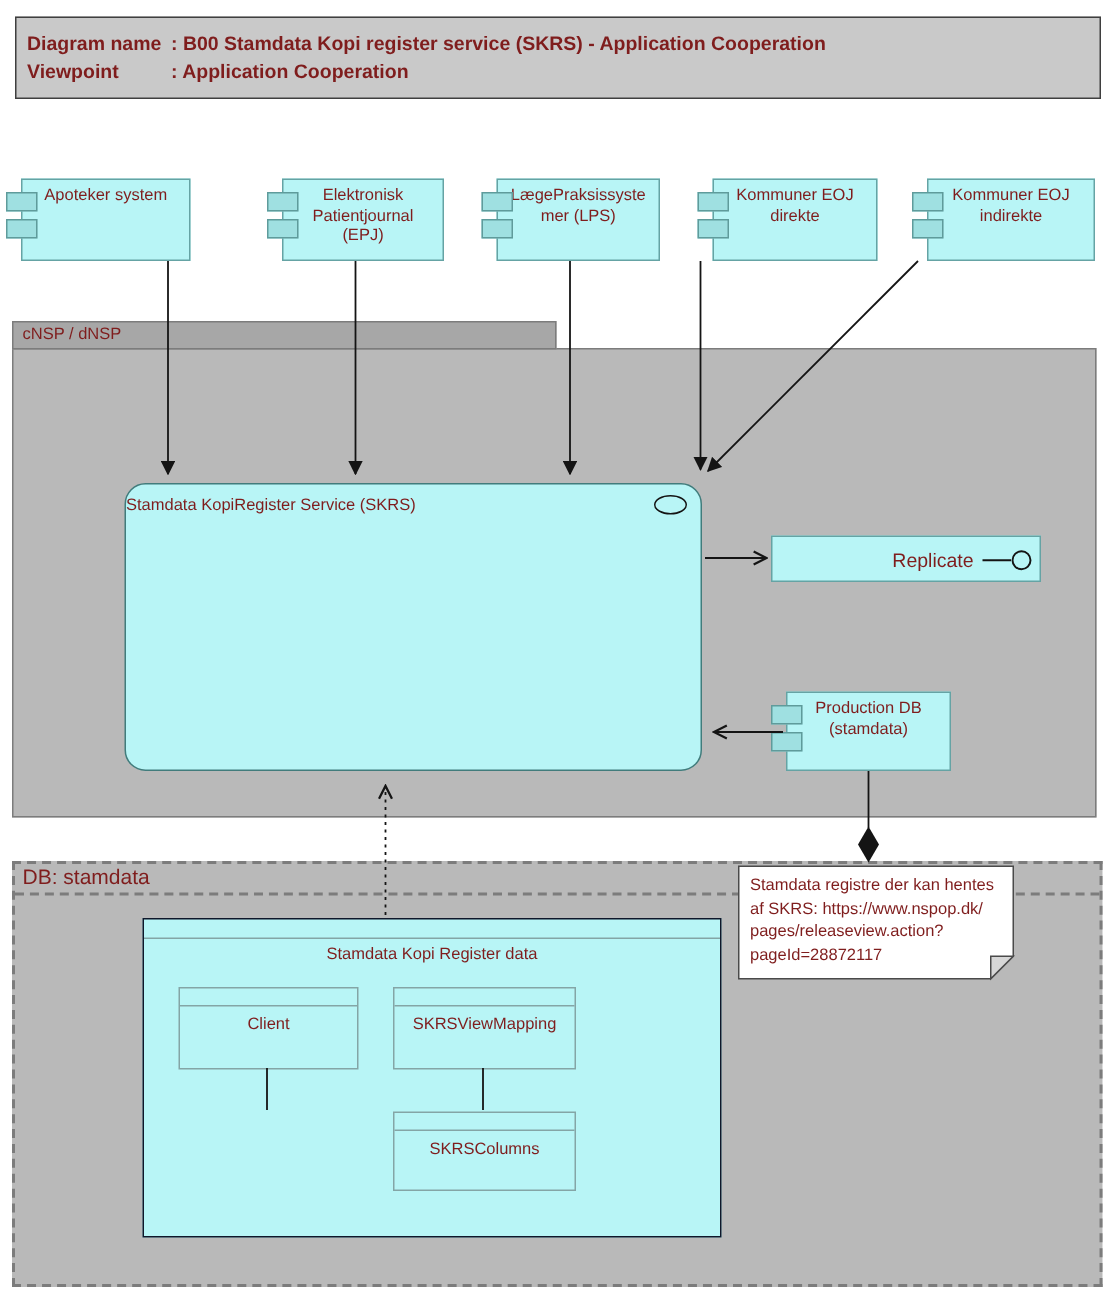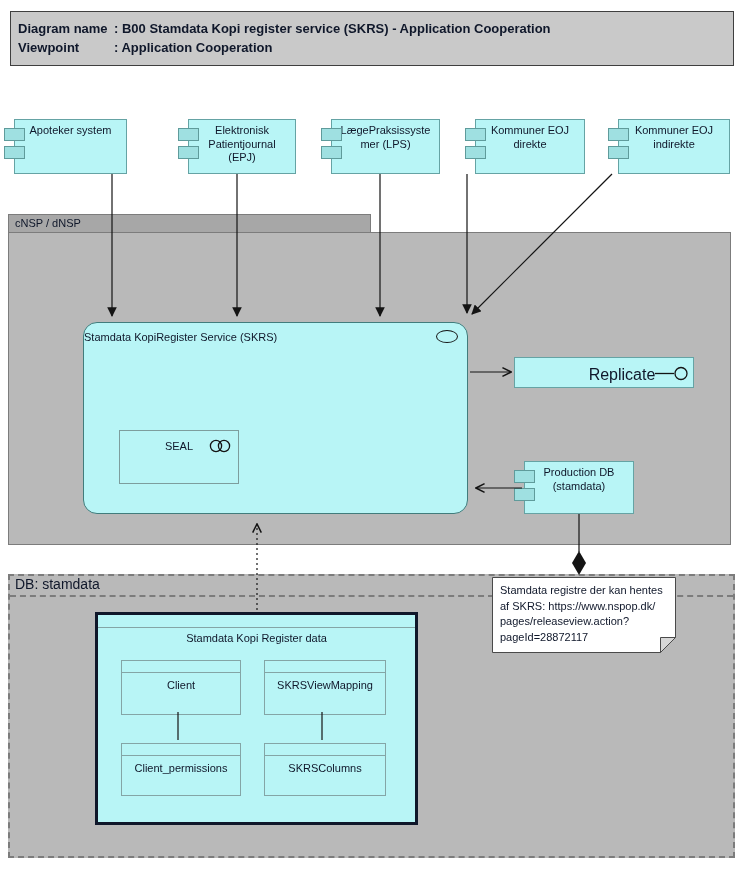--- a/index.html
+++ b/index.html
@@ -1,17 +1,17 @@
 <!DOCTYPE html>
 <html><head>
 <meta charset="utf-8">
 <style>
   html,body{margin:0;padding:0;background:#fff;}
   .stage{position:relative;width:741px;height:870px;background:#ffffff;
-         font-family:"Liberation Sans",sans-serif;color:#0f172a;overflow:hidden;}
+         font-family:"Liberation Sans",sans-serif;color:#7f1d1d;overflow:hidden;}
 
   
   .titlebar{position:absolute;left:10px;top:11px;width:724px;height:55px;
             background:#c9c9c9;border:1px solid #3f3f3f;box-sizing:border-box;
             padding:7px 0 0 7px;}
   .trow{display:flex;font-weight:bold;font-size:13px;line-height:19px;}
   .tlabel{width:96px;flex:0 0 96px;}
 
   
   .component{position:absolute;background:#b8f5f6;border:1px solid #65a3a4;
@@ -47,29 +47,29 @@
   .oval-icon{position:absolute;top:7px;right:9px;width:20px;height:11px;
              border:1.4px solid #141414;border-radius:50%;}
   .seal{position:absolute;left:35px;top:107px;width:120px;height:54px;
         border:1px solid #7d9d9d;box-sizing:border-box;}
   .seal-label{position:absolute;top:9px;left:0;right:0;text-align:center;font-size:11px;}
   .seal-icon{position:absolute;top:7px;right:6px;}
 
   
   .replicate{position:absolute;left:514px;top:357px;width:180px;height:31px;
              background:#b8f5f6;border:1px solid #65a3a4;box-sizing:border-box;z-index:10;}
-  .replicate-label{position:absolute;top:8px;left:0;right:0;text-align:center;font-size:16px;margin-left:36px;}
+  .replicate-label{position:absolute;top:8px;left:0;right:0;text-align:center;font-size:13px;margin-left:36px;}
   .lollipop{position:absolute;right:3px;top:8px;}
 
   
   .proddb{left:524px;top:461px;width:110px;height:53px;}
 
   
-  .datastore{position:absolute;left:95px;top:612px;width:323px;height:213px;
-             background:#b8f5f6;border:3px solid #0f172a;box-sizing:border-box;z-index:5;}
+  .datastore{position:absolute;left:95px;top:612px;width:386px;height:213px;
+             background:#b8f5f6;border:1px solid #0f172a;box-sizing:border-box;z-index:5;}
   .ds-strip{height:12px;border-bottom:1px solid #84a5a6;}
   .ds-label{text-align:center;font-size:11px;padding-top:4px;}
   .entity{position:absolute;background:#b8f5f6;border:1px solid #84a5a6;box-sizing:border-box;}
   .ent-strip{height:11px;border-bottom:1px solid #84a5a6;}
   .ent-label{text-align:center;font-size:11px;padding-top:6px;}
   #ent-1{left:23px;top:45px;width:120px;height:55px;}
   #ent-2{left:166px;top:45px;width:122px;height:55px;}
   #ent-3{left:23px;top:128px;width:120px;height:53px;}
   #ent-4{left:166px;top:128px;width:122px;height:53px;}
 
@@ -128,27 +128,20 @@
   <div class="component actor" id="actor-5">
     <span class="ctab t1"></span>
     <span class="ctab t2"></span>
     <span class="clabel">Kommuner EOJ
 indirekte</span>
   </div>
 
   <div class="skrs">
     <div class="skrs-title">Stamdata KopiRegister Service (SKRS)</div>
     <div class="oval-icon"></div>
-    <div class="seal">
-      <div class="seal-label">SEAL</div>
-      <svg class="seal-icon" width="23" height="16">
-        <circle cx="7" cy="8" r="5.6" fill="none" stroke="#141414" stroke-width="1.3"></circle>
-        <circle cx="15" cy="8" r="5.6" fill="none" stroke="#141414" stroke-width="1.3"></circle>
-      </svg>
-    </div>
   </div>
 
   <div class="replicate">
     <div class="replicate-label">Replicate</div>
     <svg class="lollipop" width="36" height="15">
       <line x1="1" y1="7.5" x2="20" y2="7.5" stroke="#141414" stroke-width="1.3"></line>
       <circle cx="27" cy="7.5" r="6" fill="none" stroke="#141414" stroke-width="1.3"></circle>
     </svg>
   </div>
 
@@ -162,24 +155,20 @@
   <div class="datastore">
     <div class="ds-strip"></div>
     <div class="ds-label">Stamdata Kopi Register data</div>
     <div class="entity" id="ent-1">
       <div class="ent-strip"></div>
       <div class="ent-label">Client</div>
     </div>
     <div class="entity" id="ent-2">
       <div class="ent-strip"></div>
       <div class="ent-label">SKRSViewMapping</div>
-    </div>
-    <div class="entity" id="ent-3">
-      <div class="ent-strip"></div>
-      <div class="ent-label">Client_permissions</div>
     </div>
     <div class="entity" id="ent-4">
       <div class="ent-strip"></div>
       <div class="ent-label">SKRSColumns</div>
     </div>
   </div>
 
   <svg class="overlay" width="741" height="870" viewBox="0 0 741 870">
     <defs>
       <marker id="mF" viewBox="0 0 10 10" refX="9" refY="5" markerWidth="8" markerHeight="8" orient="auto-start-reverse">

